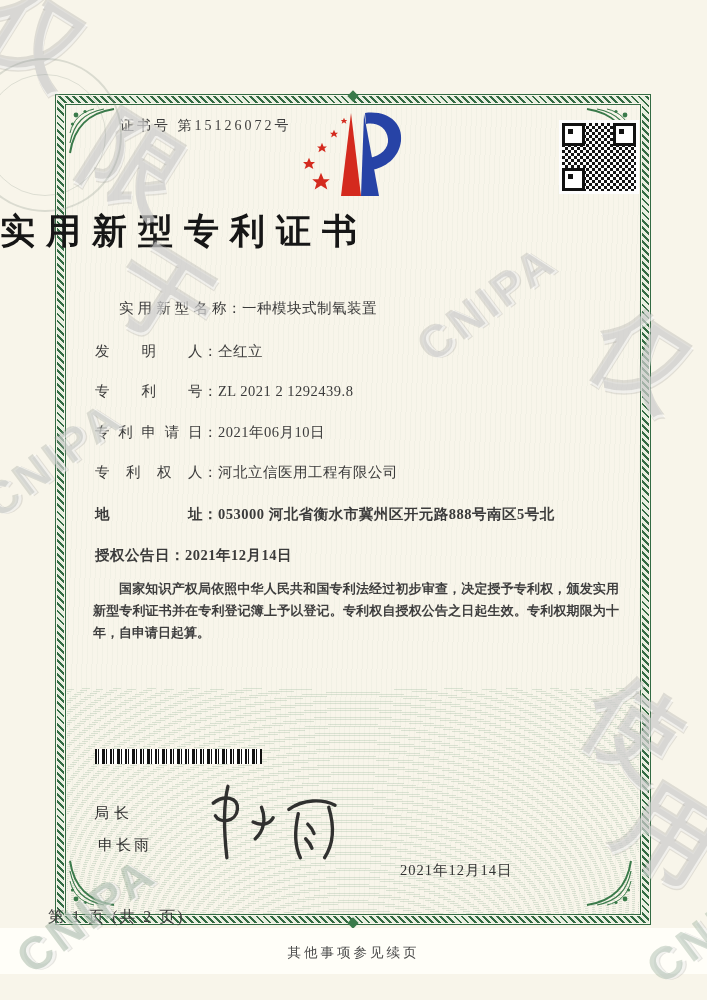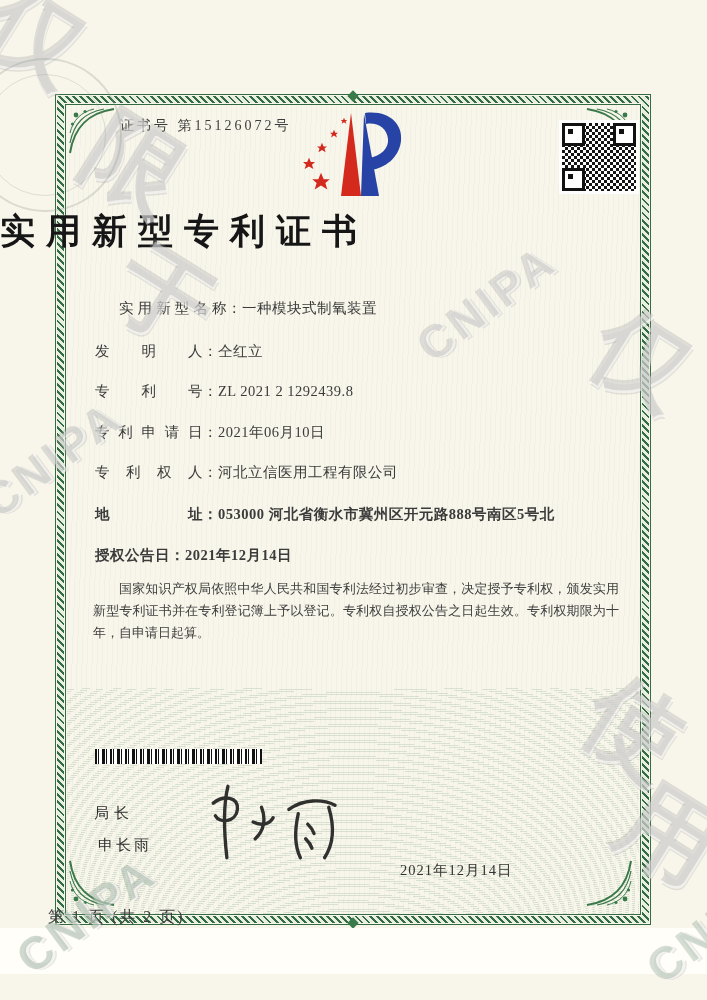--- a/index.html
+++ b/index.html
@@ -32,21 +32,21 @@
   .title{position:absolute;left:0;right:0;top:208px;text-align:left;font-size:35px;font-weight:bold;
          letter-spacing:11px;color:#161616;}
   
   .frow{position:absolute;left:95px;width:530px;font-size:14.5px;color:#3b3b3b;letter-spacing:.5px;white-space:nowrap;}
   .flabel{display:inline-block;width:108px;text-align:justify;text-align-last:justify;vertical-align:bottom;}
   .r1{top:299px;margin-left:24px;} .r2{top:342px;} .r3{top:382px;} .r4{top:423px;} .r5{top:463px;} .r6{top:505px;font-weight:bold;} .r7{top:546px;font-weight:bold;}
   .grant-right{position:absolute;left:262px;top:0;}
   
   .body-text{position:absolute;left:93px;top:578px;width:526px;font-size:13px;line-height:22px;
              text-align:justify;color:#3e3e3e;}
-  .body-text p{margin:0 0 8px 0;text-indent:2em;}
+  .body-text p{margin:0 0 8px 0;text-indent:2em;font-weight:bold;}
   
   .barcode{position:absolute;left:95px;top:749px;width:167px;height:15px;background:
      repeating-linear-gradient(90deg,#111 0 2px,#fff 2px 3px,#111 3px 4px,#fff 4px 7px,#111 7px 10px,#fff 10px 11px,#111 11px 12px,#fff 12px 15px);}
   .signer-title{position:absolute;left:94px;top:804px;font-size:15px;letter-spacing:5px;color:#2e2e2e;}
   .signer-name{position:absolute;left:98px;top:836px;font-size:15px;letter-spacing:3px;color:#2e2e2e;}
   .signature{position:absolute;left:192px;top:780px;width:158px;height:84px;}
   .issue-date{position:absolute;left:400px;top:861px;font-size:14.5px;letter-spacing:1px;color:#333;}
   .page-info{position:absolute;left:0;right:0;top:907px;text-align:left;font-size:16px;letter-spacing:2px;color:#3d3d3d;margin-left:48px;}
   .footer-strip{position:absolute;left:0;top:928px;width:707px;height:46px;background:#fffef8;}
   .footer-note{position:absolute;left:0;right:0;top:944px;text-align:center;font-size:13.5px;letter-spacing:3px;color:#4a4a4a;}
@@ -187,14 +187,15 @@
         <path d="M110,42 C113,45 115,48 116,51"></path>
         <path d="M108,56 C111,59 113,62 114,65"></path>
       </g>
     </svg>
     <div class="issue-date">2021年12月14日</div>
 
     <div class="page-info">第 1 页 (共 2 页)</div>
   </div>
 
   <div class="footer-strip"></div>
+  <div class="footer-note">其他事项参见续页</div>
 
 </div>
 
 </body></html>

